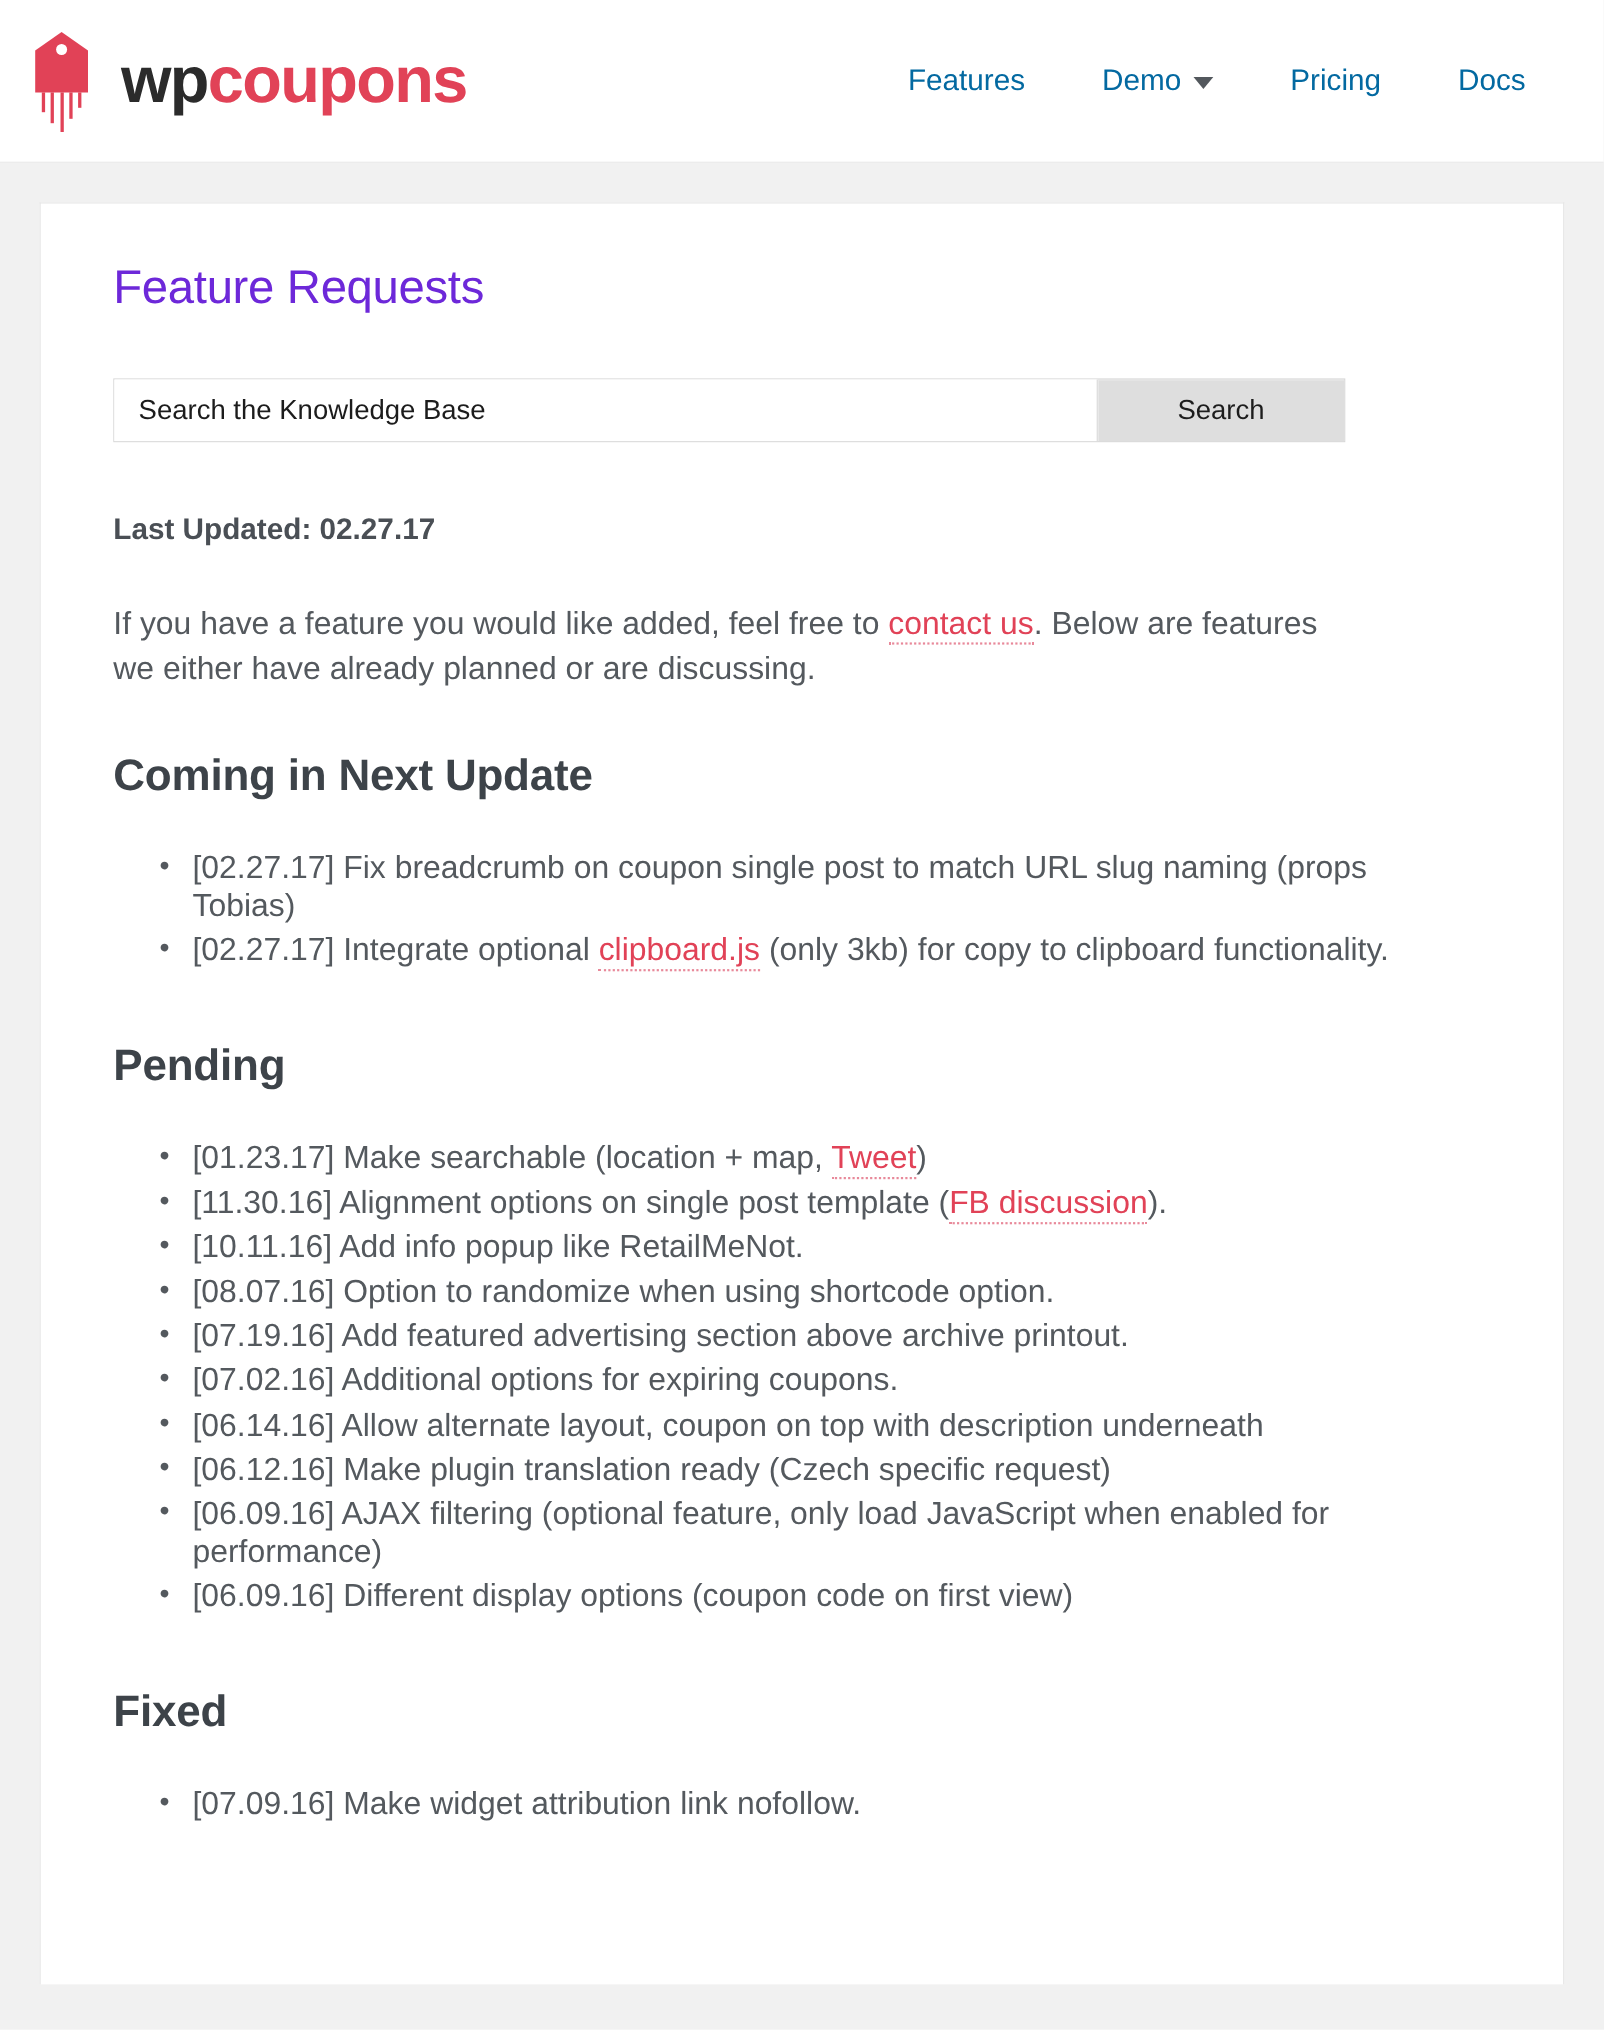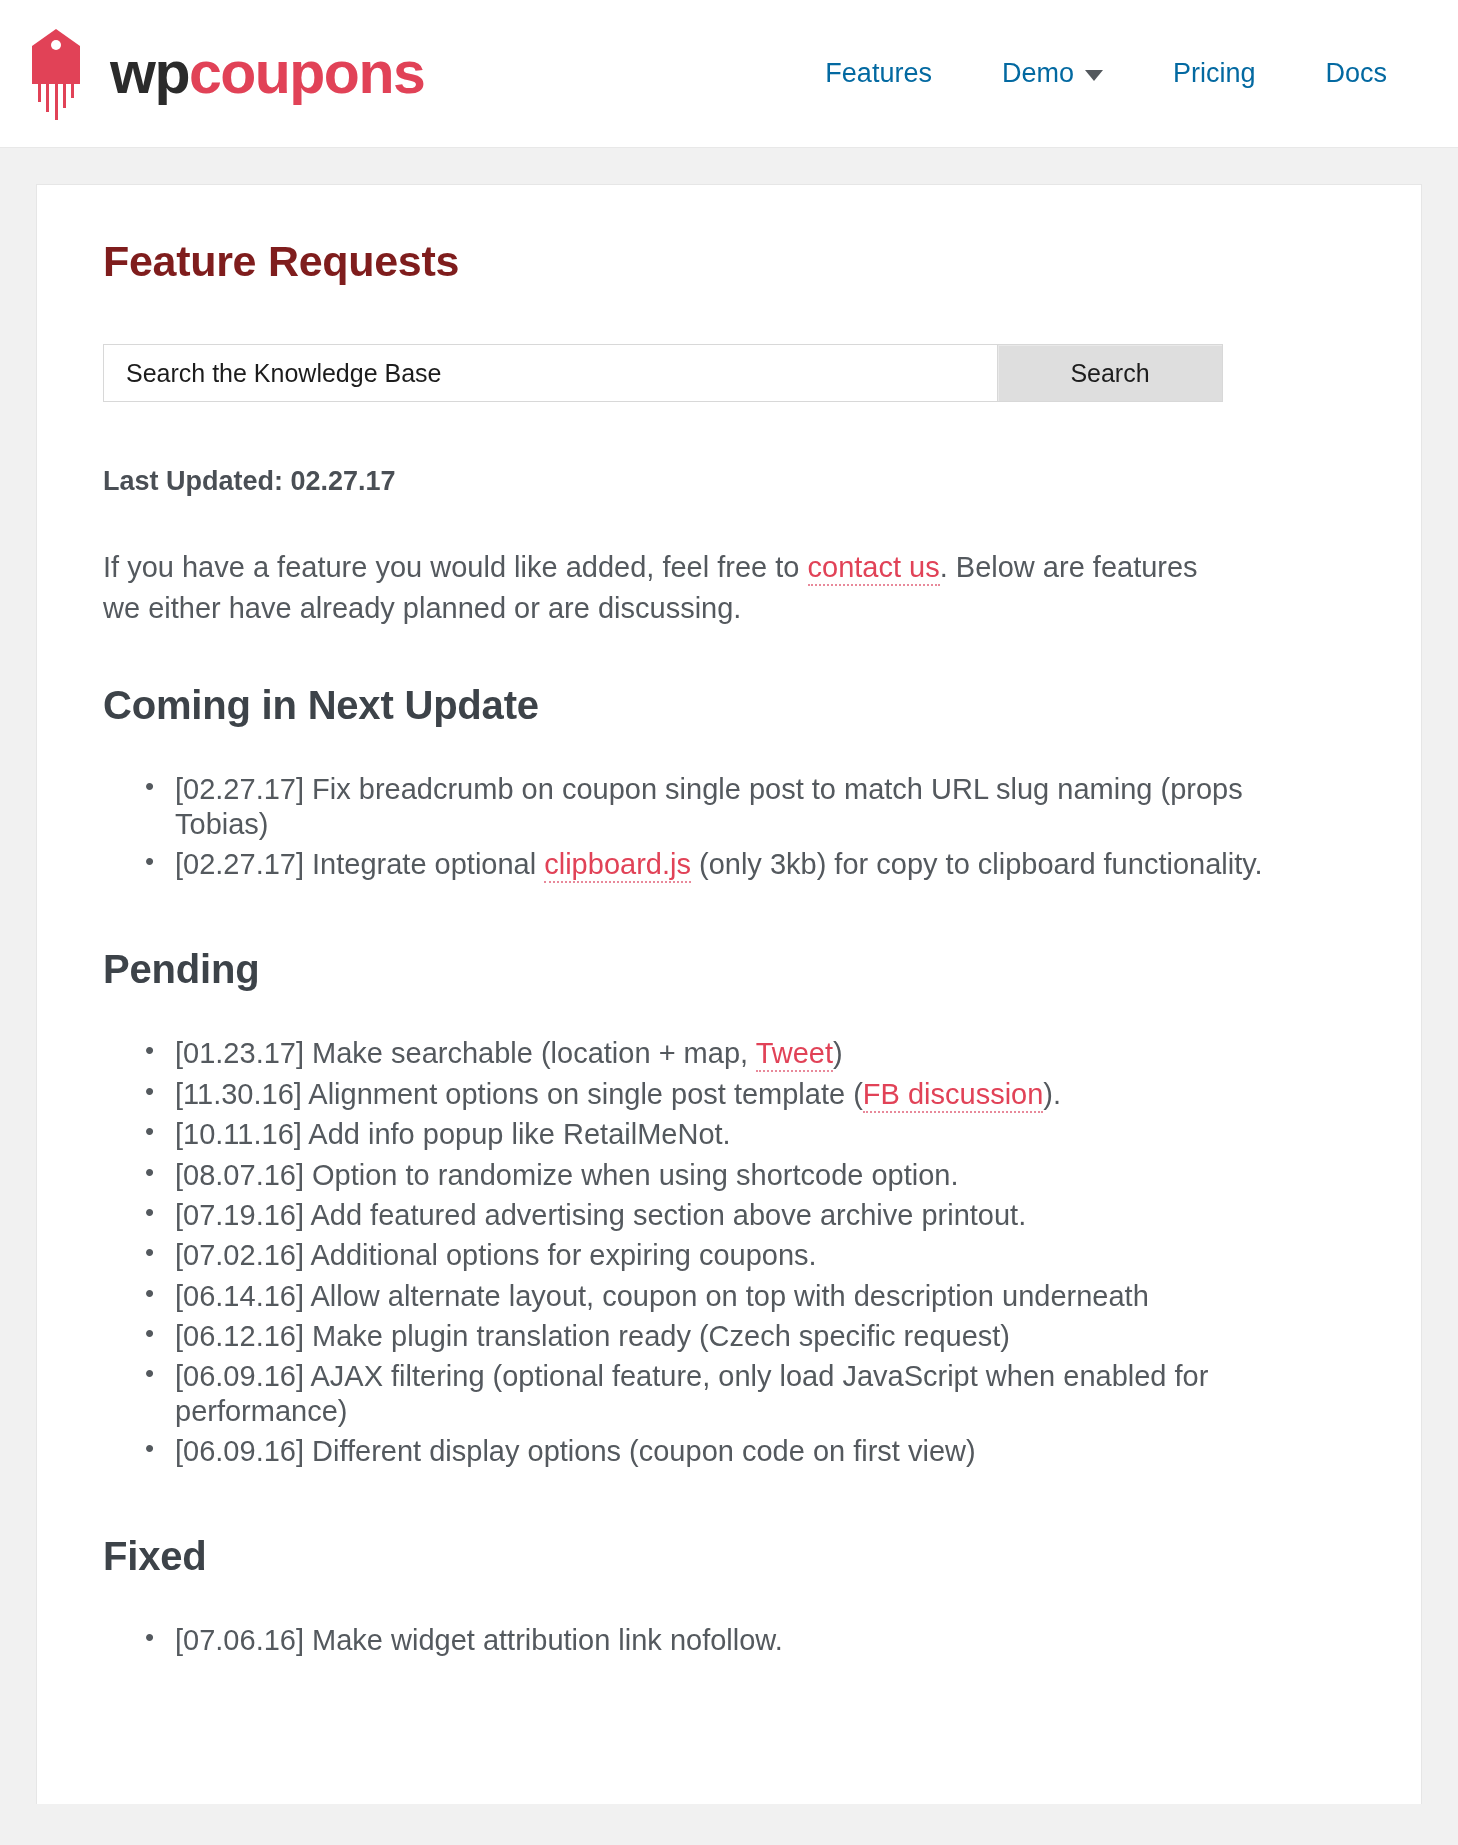--- a/index.html
+++ b/index.html
@@ -69,22 +69,22 @@
   .content-card {
     background: #ffffff;
     border: 1px solid #e6e6e6;
     border-bottom: none;
     padding: 52px 66px 40px 66px;
     min-height: 1620px;
   }
 
   h1.page-title {
     font-size: 43px;
-    font-weight: 700;
-    color: #7f1d1d;
+    font-weight: 400;
+    color: #6d28d9;
     margin: 0 0 58px 0;
     letter-spacing: -0.3px;
   }
 
   
   .search-row {
     display: flex;
     width: 1120px;
     height: 58px;
     margin-bottom: 64px;
@@ -240,18 +240,18 @@
         <li><span>[06.14.16] Allow alternate layout, coupon on top with description underneath</span></li>
         <li><span>[06.12.16] Make plugin translation ready (Czech specific request)</span></li>
         <li><span>[06.09.16] AJAX filtering (optional feature, only load JavaScript when enabled for performance)</span></li>
         <li><span>[06.09.16] Different display options (coupon code on first view)</span></li>
       </ul>
     </section>
 
     <section class="section">
       <h2 class="section-title">Fixed</h2>
       <ul class="item-list">
-        <li><span>[07.06.16] Make widget attribution link nofollow.</span></li>
+        <li><span>[07.09.16] Make widget attribution link nofollow.</span></li>
       </ul>
     </section>
 
   </main>
 </div>
 
 </body></html>

